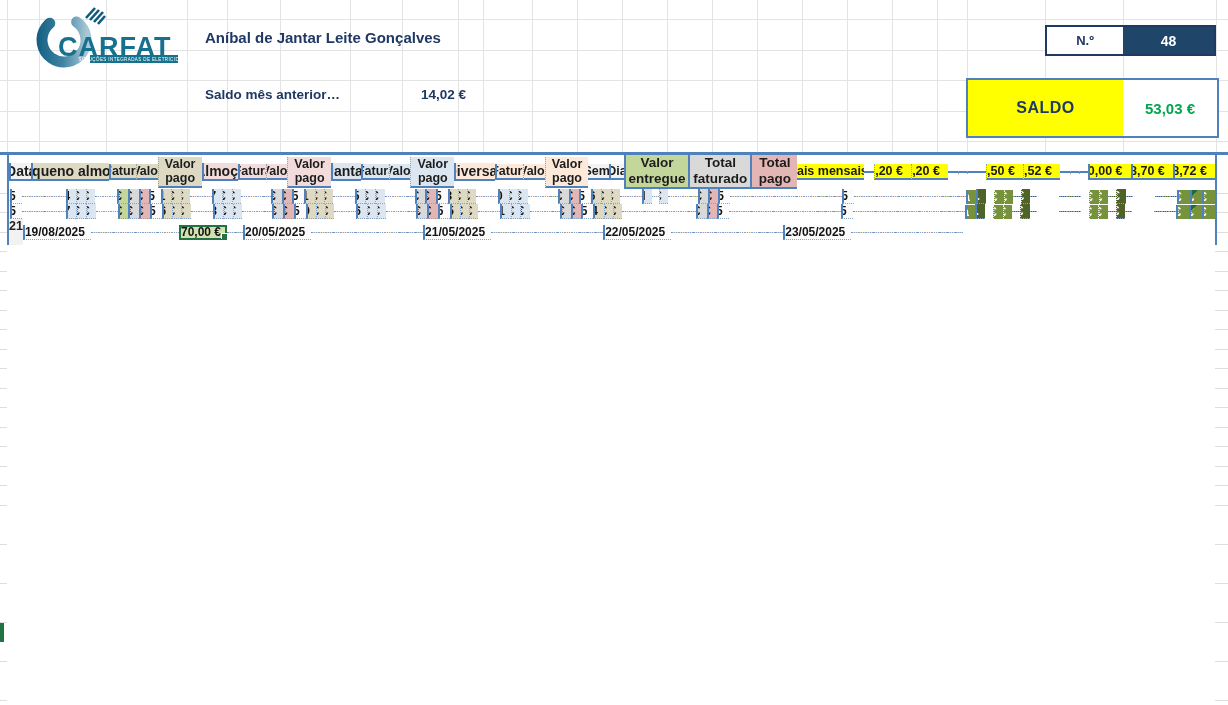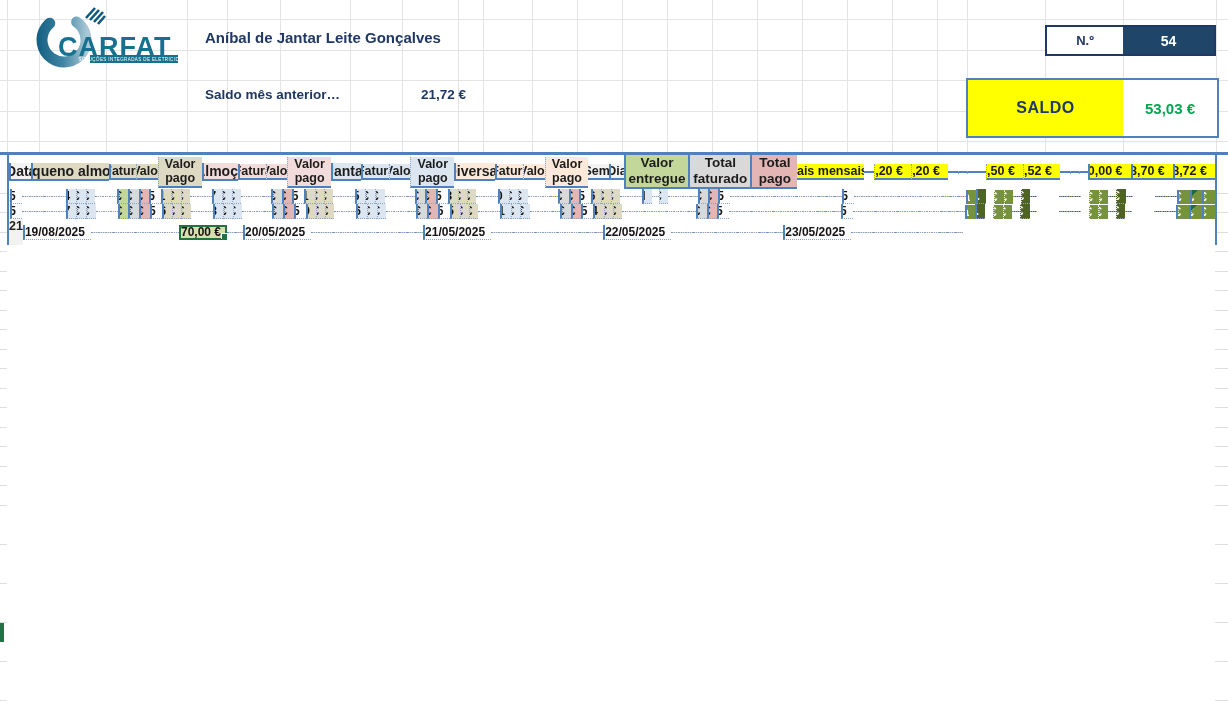--- a/index.html
+++ b/index.html
@@ -137,25 +137,25 @@
       <path d="M52 15 L61 5 M56 17 L65 7 M60 19 L69 9 M64 21 L71 13" stroke="#0e5a7d" stroke-width="2.6" data-name="hatch-icon"></path>
     </svg>
     <span class="brand" data-name="brand-text">CARFAT</span>
     <div class="tagbar" data-name="brand-tagline-bar">
       <span data-name="brand-tagline">SOLUÇÕES INTEGRADAS DE ELETRICIDADE</span>
     </div>
   </div>
 
   <div id="empname" data-name="employee-name-cell">Aníbal de Jantar Leite Gonçalves</div>
   <div id="prevlbl" data-name="prev-balance-label-cell">Saldo mês anterior…</div>
-  <div id="prevval" data-name="prev-balance-value-cell">21,72 €</div>
+  <div id="prevval" data-name="prev-balance-value-cell">14,02 €</div>
 
   <div id="numbox" data-name="sheet-number-box">
     <div class="lbl" data-name="sheet-number-label-cell">N.º</div>
-    <div class="val" data-name="sheet-number-value-cell">54</div>
+    <div class="val" data-name="sheet-number-value-cell">48</div>
   </div>
 
   <div id="saldobox" data-name="saldo-box">
     <div class="lbl" data-name="saldo-label-cell">SALDO</div>
     <div class="val" data-name="saldo-value-cell">53,03 €</div>
   </div>
 
   <div id="rule" data-name="table-top-rule"></div>
   <div id="gutterL" class="gutter" data-name="left-gutter"></div>
   <div id="gutterR" class="gutter" data-name="right-gutter"></div>

